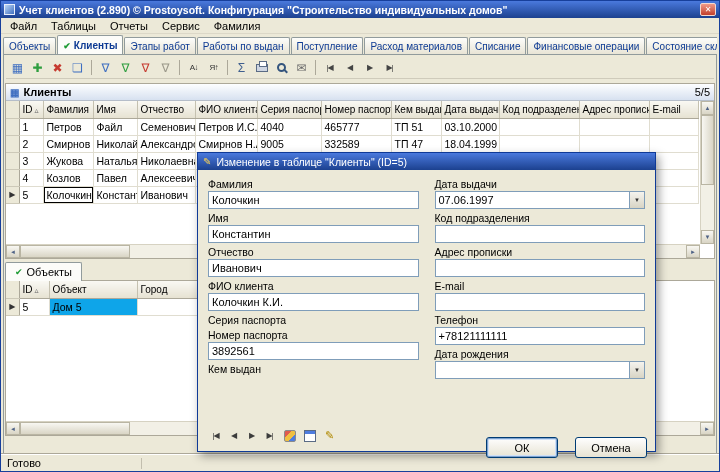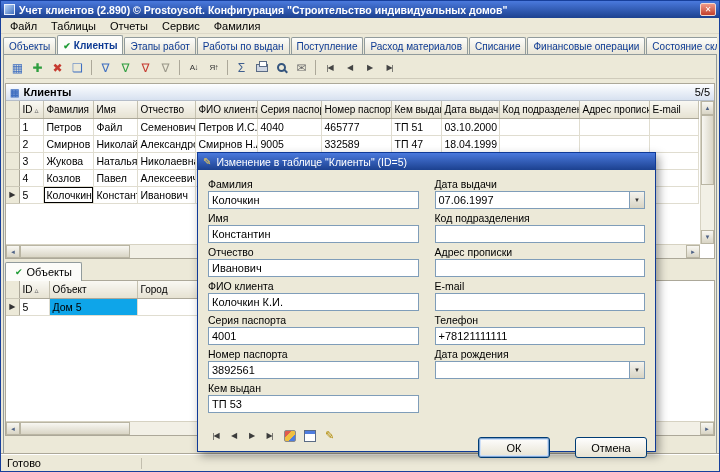--- a/index.html
+++ b/index.html
@@ -111,21 +111,21 @@
     display:flex; align-items:center; justify-content:center; font-size:6px; color:#333; }
   .dlg-footer { position:absolute; left:10px; right:8px; bottom:5px; height:21px; display:flex; align-items:center; gap:3px; }
   .nav-btn { width:15px; height:15px; display:flex; align-items:center; justify-content:center;
     font-size:8px; color:#3c3c3c; letter-spacing:-1px; }
   .tool-ic { width:15px; height:15px; display:flex; align-items:center; justify-content:center; font-size:11px; margin-left:2px; }
   .ic-palette { width:12px; height:12px; border:1px solid #8a8a8a; border-radius:2px;
     background:linear-gradient(135deg,#e05a4e 33%,#f0c040 33% 66%,#4e7de0 66%); }
   .ic-form { width:12px; height:12px; border:1px solid #5a6b85; background:#fff; position:relative; }
   .ic-form::before { content:""; position:absolute; top:0; left:0; right:0; height:3px; background:#4e7de0; }
   .ic-edit { color:#b08900; font-size:11px; }
-  .dlg-buttons { margin-left:auto; display:flex; gap:25px;margin-top:24px; }
+  .dlg-buttons { margin-left:auto; display:flex; gap:17px;margin-top:24px; }
   .btn { width:72px; height:21px; border:1px solid #003c74; border-radius:3px;
     background:linear-gradient(#fefefe,#e7e3d3); font:11px "Liberation Sans",sans-serif; }
   .btn.default { box-shadow:inset 0 0 0 1px #7da2ce, inset 0 0 0 2px #cfe0f7; }
 
   
   .watermark { position:absolute; right:3px; bottom:6px; z-index:40; display:flex; align-items:center; gap:7px;
     background:rgba(25,25,25,.45); border-radius:22px; padding:4px 13px 4px 4px; color:#fff;
     font-size:18px; font-weight:bold; }
   .wm-logo { width:30px; height:30px; border-radius:50%; background:rgba(255,255,255,.93); position:relative; }
   .wm-logo i { position:absolute; border-radius:50%; }
@@ -430,23 +430,23 @@
     <div class="dlg-title">
       <span class="dlg-icon">✎</span>
       <span>Изменение в таблице "Клиенты" (ID=5)</span>
     </div>
     <div class="dlg-body">
       <div class="dlg-col" id="dlg-left">
           <div class="field"><label>Фамилия</label><input class="inp" value="Колочкин" style=""></div>
           <div class="field"><label>Имя</label><input class="inp" value="Константин" style=""></div>
           <div class="field"><label>Отчество</label><input class="inp" value="Иванович" style=""></div>
           <div class="field"><label>ФИО клиента</label><input class="inp" value="Колочкин К.И." style=""></div>
-          <div class="field"><label>Серия паспорта</label><input class="inp" value="4001" style=""></div>
+          <div class="field"><label>Серия паспорта</label></div>
           <div class="field"><label>Номер паспорта</label><input class="inp" value="3892561" style=""></div>
-          <div class="field"><label>Кем выдан</label><input class="inp" value="ТП 53" style=""></div>
+          <div class="field"><label>Кем выдан</label></div>
         </div>
       <div class="dlg-col" id="dlg-right">
           <div class="field">
             <label>Дата выдачи</label>
             <div class="combo"><input class="inp" value="07.06.1997" style=""><div class="combo-btn">
                 <span>▼</span>
               </div></div>
           </div>
           <div class="field"><label>Код подразделения</label><input class="inp" style=""></div>
           <div class="field"><label>Адрес прописки</label><input class="inp" style=""></div>

